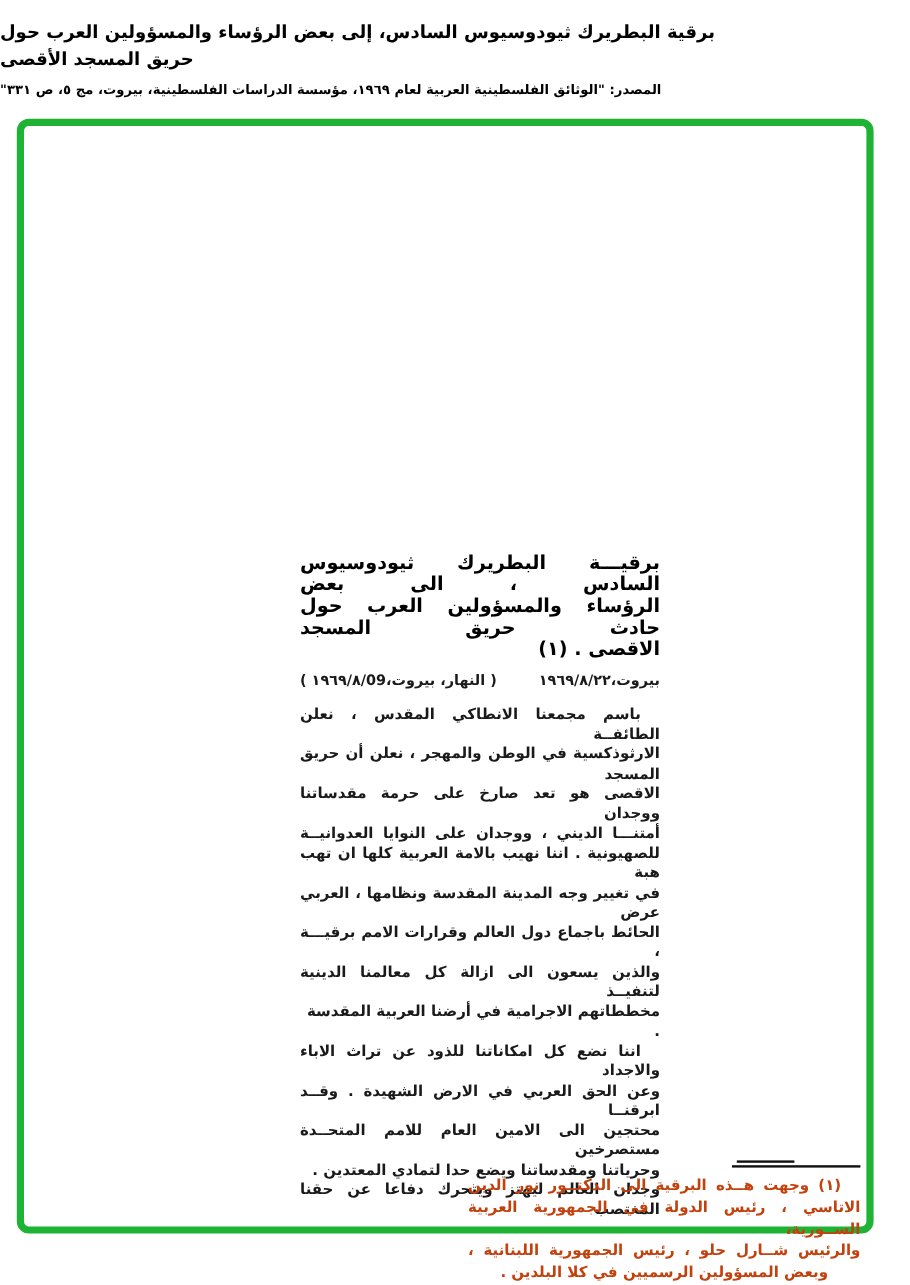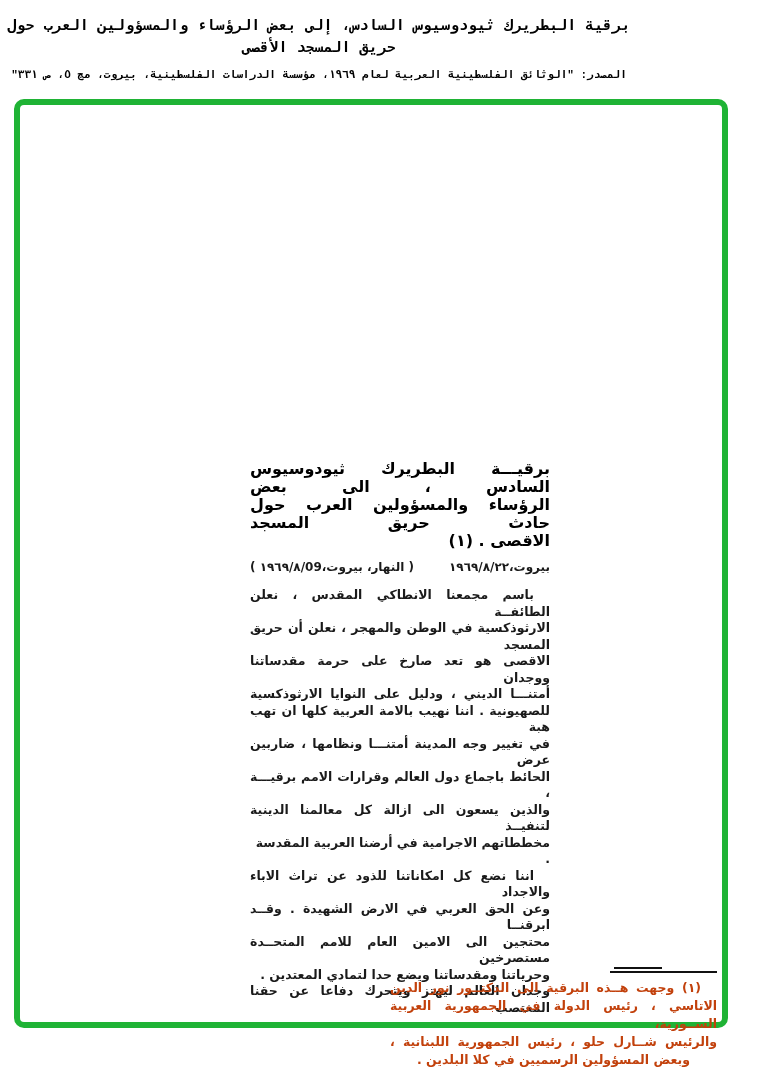--- a/index.html
+++ b/index.html
@@ -1,21 +1,21 @@
 <!DOCTYPE html>
 <html lang="ar"><head>
 <meta charset="utf-8">
 <style>
   html,body{margin:0;padding:0;}
   body{
     width:758px;height:1071px;position:relative;background:#ffffff;
     font-family:"DejaVu Sans",sans-serif;color:#111;overflow:hidden;
   }
   
-  .top-header{position:absolute;top:16px;left:0;width:638px;text-align:center;direction:rtl;font-family:Liberation Mono, monospace;}
+  .top-header{position:absolute;top:16px;left:0;width:638px;text-align:left;direction:rtl;}
   .top-title{font-size:15px;font-weight:bold;line-height:22px;color:#000;}
   .top-source{font-size:11px;font-weight:bold;line-height:16px;margin-top:7px;color:#000;}
   
   .frame{
     position:absolute;left:14px;top:99px;width:714px;height:929px;
     border:6px solid #1fb335;border-radius:10px;box-sizing:border-box;background:#fff;
   }
   
   .doc-col{
     position:absolute;left:230px;top:355px;width:300px;direction:rtl;
@@ -61,23 +61,23 @@
 
     <div class="dateline">
       <span>بيروت،١٩٦٩/٨/٢٢</span>
       <span>( النهار، بيروت،١٩٦٩/٨/09 )</span>
     </div>
 
     <div class="para1">
         <div class="tl a-fill indent">باسم مجمعنا الانطاكي المقدس ، نعلن الطائفــة</div>
         <div class="tl a-fill">الارثوذكسية في الوطن والمهجر ، نعلن أن حريق المسجد</div>
         <div class="tl a-fill">الاقصى هو تعد صارخ على حرمة مقدساتنا ووجدان</div>
-        <div class="tl a-fill">أمتنـــا الديني ، ودليل على النوايا الارثوذكسية</div>
+        <div class="tl a-fill">أمتنـــا الديني ، ووجدان على النوايا العدوانيــة</div>
         <div class="tl a-fill">للصهيونية . اننا نهيب بالامة العربية كلها ان تهب هبة</div>
-        <div class="tl a-fill">في تغيير وجه المدينة أمتنـــا ونظامها ، ضاربين عرض</div>
+        <div class="tl a-fill">في تغيير وجه المدينة المقدسة ونظامها ، العربي عرض</div>
         <div class="tl a-fill">الحائط باجماع دول العالم وقرارات الامم برقيـــة ،</div>
         <div class="tl a-fill">والذين يسعون الى ازالة كل معالمنا الدينية لتنفيــذ</div>
         <div class="tl a-start">مخططاتهم الاجرامية في أرضنا العربية المقدسة .</div>
       </div>
     <div class="para2">
         <div class="tl a-fill indent">اننا نضع كل امكاناتنا للذود عن تراث الاباء والاجداد</div>
         <div class="tl a-fill">وعن الحق العربي في الارض الشهيدة . وقــد ابرقنــا</div>
         <div class="tl a-fill">محتجين الى الامين العام للامم المتحــدة مستصرخين</div>
         <div class="tl a-start">وحرياتنا ومقدساتنا ويضع حدا لتمادي المعتدين .</div>
         <div class="tl a-fill">وجدان العالم ليهتز ويتحرك دفاعا عن حقنا المغتصب</div>

